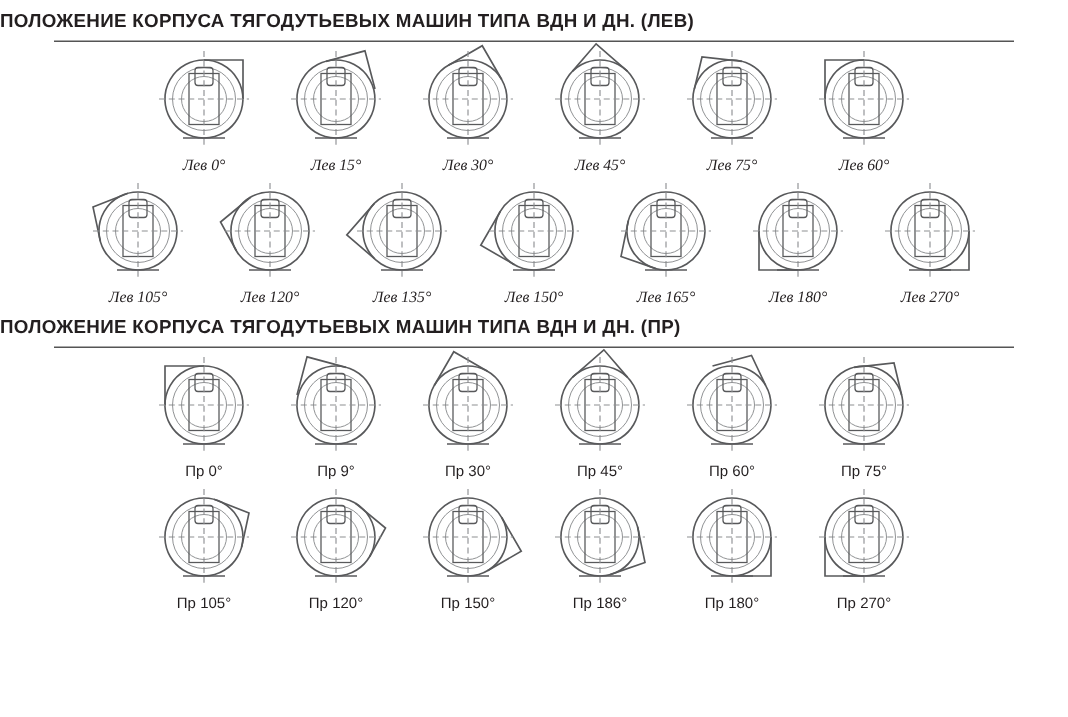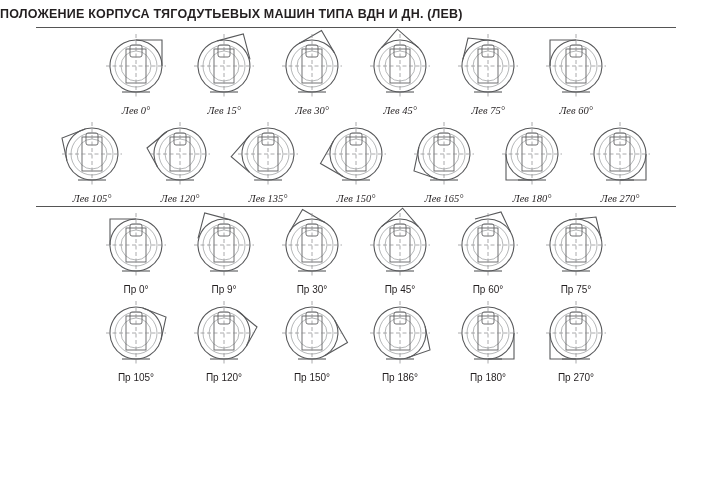--- a/index.html
+++ b/index.html
@@ -306,20 +306,21 @@
             <line class="ln" x1="-14" y1="26" x2="14" y2="26"></line>
           </g>
         </svg>
         <div class="cap">Лев 270°</div>
       </div>
 
     </div>
   </div>
 
   <div class="section">
+    <div class="section-title">ПОЛОЖЕНИЕ КОРПУСА ТЯГОДУТЬЕВЫХ МАШИН ТИПА ВДН И ДН. (ПР)</div>
     <div class="rule"></div>
 
     <div class="row">
 
       <div class="cell">
         <svg class="fig" viewBox="0 0 86 72">
           <g transform="translate(43,34)">
             <path class="ln" d="M 0,-26 A 26,26 0 1 1 -0.1,-26 Z"></path>
             <path class="ln" d="M 0,-26 L -26,-26 L -26,0"></path>
             <circle class="thin" cx="0" cy="0" r="21"></circle>

